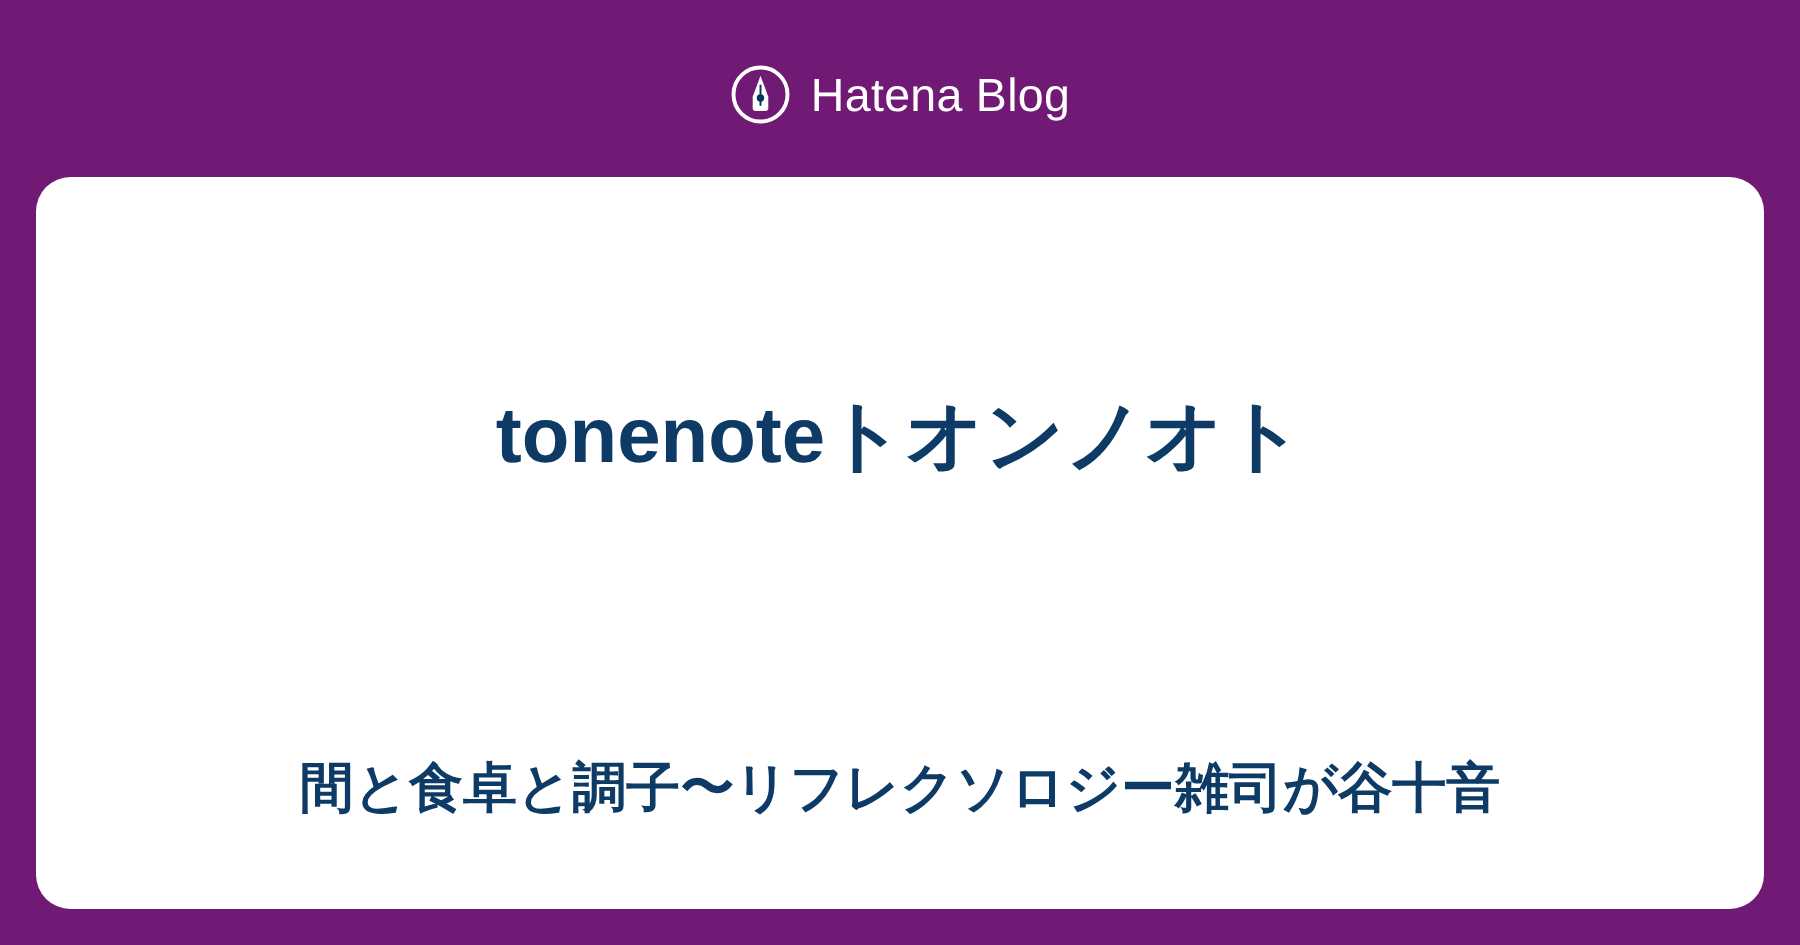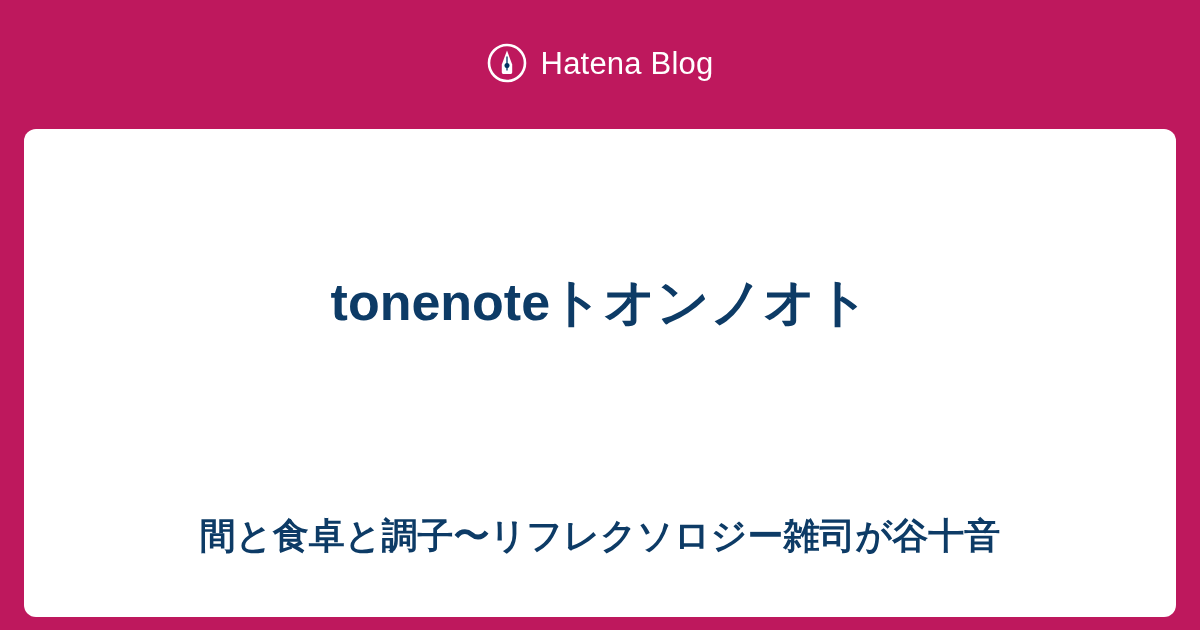--- a/index.html
+++ b/index.html
@@ -11,21 +11,21 @@
     height: 630px;
     background: #033363;
     font-family: "Liberation Sans", "DejaVu Sans", sans-serif;
     overflow: hidden;
   }
 
   .ogp-canvas {
     position: relative;
     width: 1200px;
     height: 630px;
-    background: #be185d;
+    background: #701a75;
     box-sizing: border-box;
   }
 
   
   .brand {
     position: absolute;
     top: 38px;
     left: 0;
     width: 1200px;
     height: 50px;
@@ -50,27 +50,26 @@
   }
 
   
   .card {
     position: absolute;
     left: 24px;
     top: 118px;
     width: 1152px;
     height: 488px;
     background: #ffffff;
-    border-radius: 12px;
+    border-radius: 23px;
     box-sizing: border-box;
     display: flex;
     flex-direction: column;
     align-items: center;
     justify-content: flex-start;
-    margin-top: 11px;
   }
 
   .card-inner {
     width: 100%;
     height: 100%;
     position: relative;
   }
 
   .entry-title {
     position: absolute;

